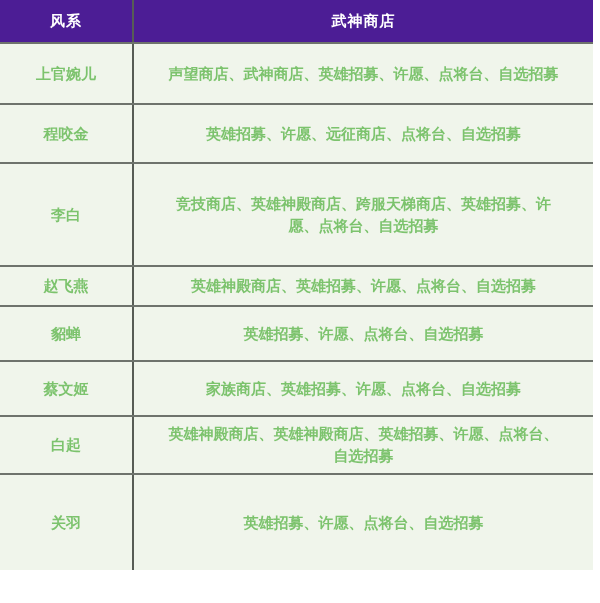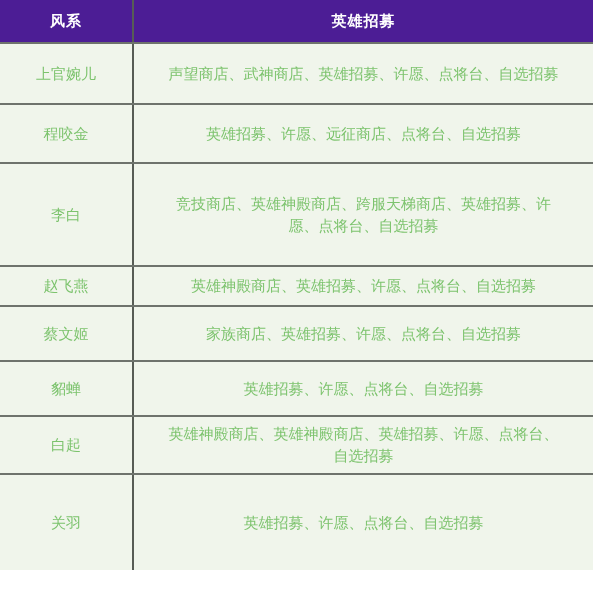--- a/index.html
+++ b/index.html
@@ -43,20 +43,21 @@
     font-size: 15px;
     height: 42px;
     letter-spacing: 1px;
   }
   
   tbody td {
     background: #f0f5eb;
     color: #7cc36d;
     font-size: 15px;
     line-height: 22px;
+    font-weight: bold;
   }
   tbody td.methods-cell {
     padding: 6px 32px;
   }
   tbody tr:nth-child(1) { height: 61px; }
   tbody tr:nth-child(2) { height: 59px; }
   tbody tr:nth-child(3) { height: 103px; }
   tbody tr:nth-child(4) { height: 40px; }
   tbody tr:nth-child(5) { height: 55px; }
   tbody tr:nth-child(6) { height: 55px; }
@@ -70,47 +71,47 @@
 
 <div class="table-wrap">
   <table class="hero-table">
     <colgroup>
       <col class="col-hero">
       <col class="col-methods">
     </colgroup>
     <thead>
       <tr>
         <th>风系</th>
-        <th>英雄招募</th>
+        <th>武神商店</th>
       </tr>
     </thead>
     <tbody>
       <tr>
         <td class="hero-cell">上官婉儿</td>
         <td class="methods-cell">声望商店、武神商店、英雄招募、许愿、点将台、自选招募</td>
       </tr>
       <tr>
         <td class="hero-cell">程咬金</td>
         <td class="methods-cell">英雄招募、许愿、远征商店、点将台、自选招募</td>
       </tr>
       <tr>
         <td class="hero-cell">李白</td>
         <td class="methods-cell">竞技商店、英雄神殿商店、跨服天梯商店、英雄招募、许愿、点将台、自选招募</td>
       </tr>
       <tr>
         <td class="hero-cell">赵飞燕</td>
         <td class="methods-cell">英雄神殿商店、英雄招募、许愿、点将台、自选招募</td>
       </tr>
       <tr>
+        <td class="hero-cell">貂蝉</td>
+        <td class="methods-cell">英雄招募、许愿、点将台、自选招募</td>
+      </tr>
+      <tr>
         <td class="hero-cell">蔡文姬</td>
         <td class="methods-cell">家族商店、英雄招募、许愿、点将台、自选招募</td>
-      </tr>
-      <tr>
-        <td class="hero-cell">貂蝉</td>
-        <td class="methods-cell">英雄招募、许愿、点将台、自选招募</td>
       </tr>
       <tr>
         <td class="hero-cell">白起</td>
         <td class="methods-cell">英雄神殿商店、英雄神殿商店、英雄招募、许愿、点将台、自选招募</td>
       </tr>
       <tr>
         <td class="hero-cell">关羽</td>
         <td class="methods-cell">英雄招募、许愿、点将台、自选招募</td>
       </tr>
     </tbody>

